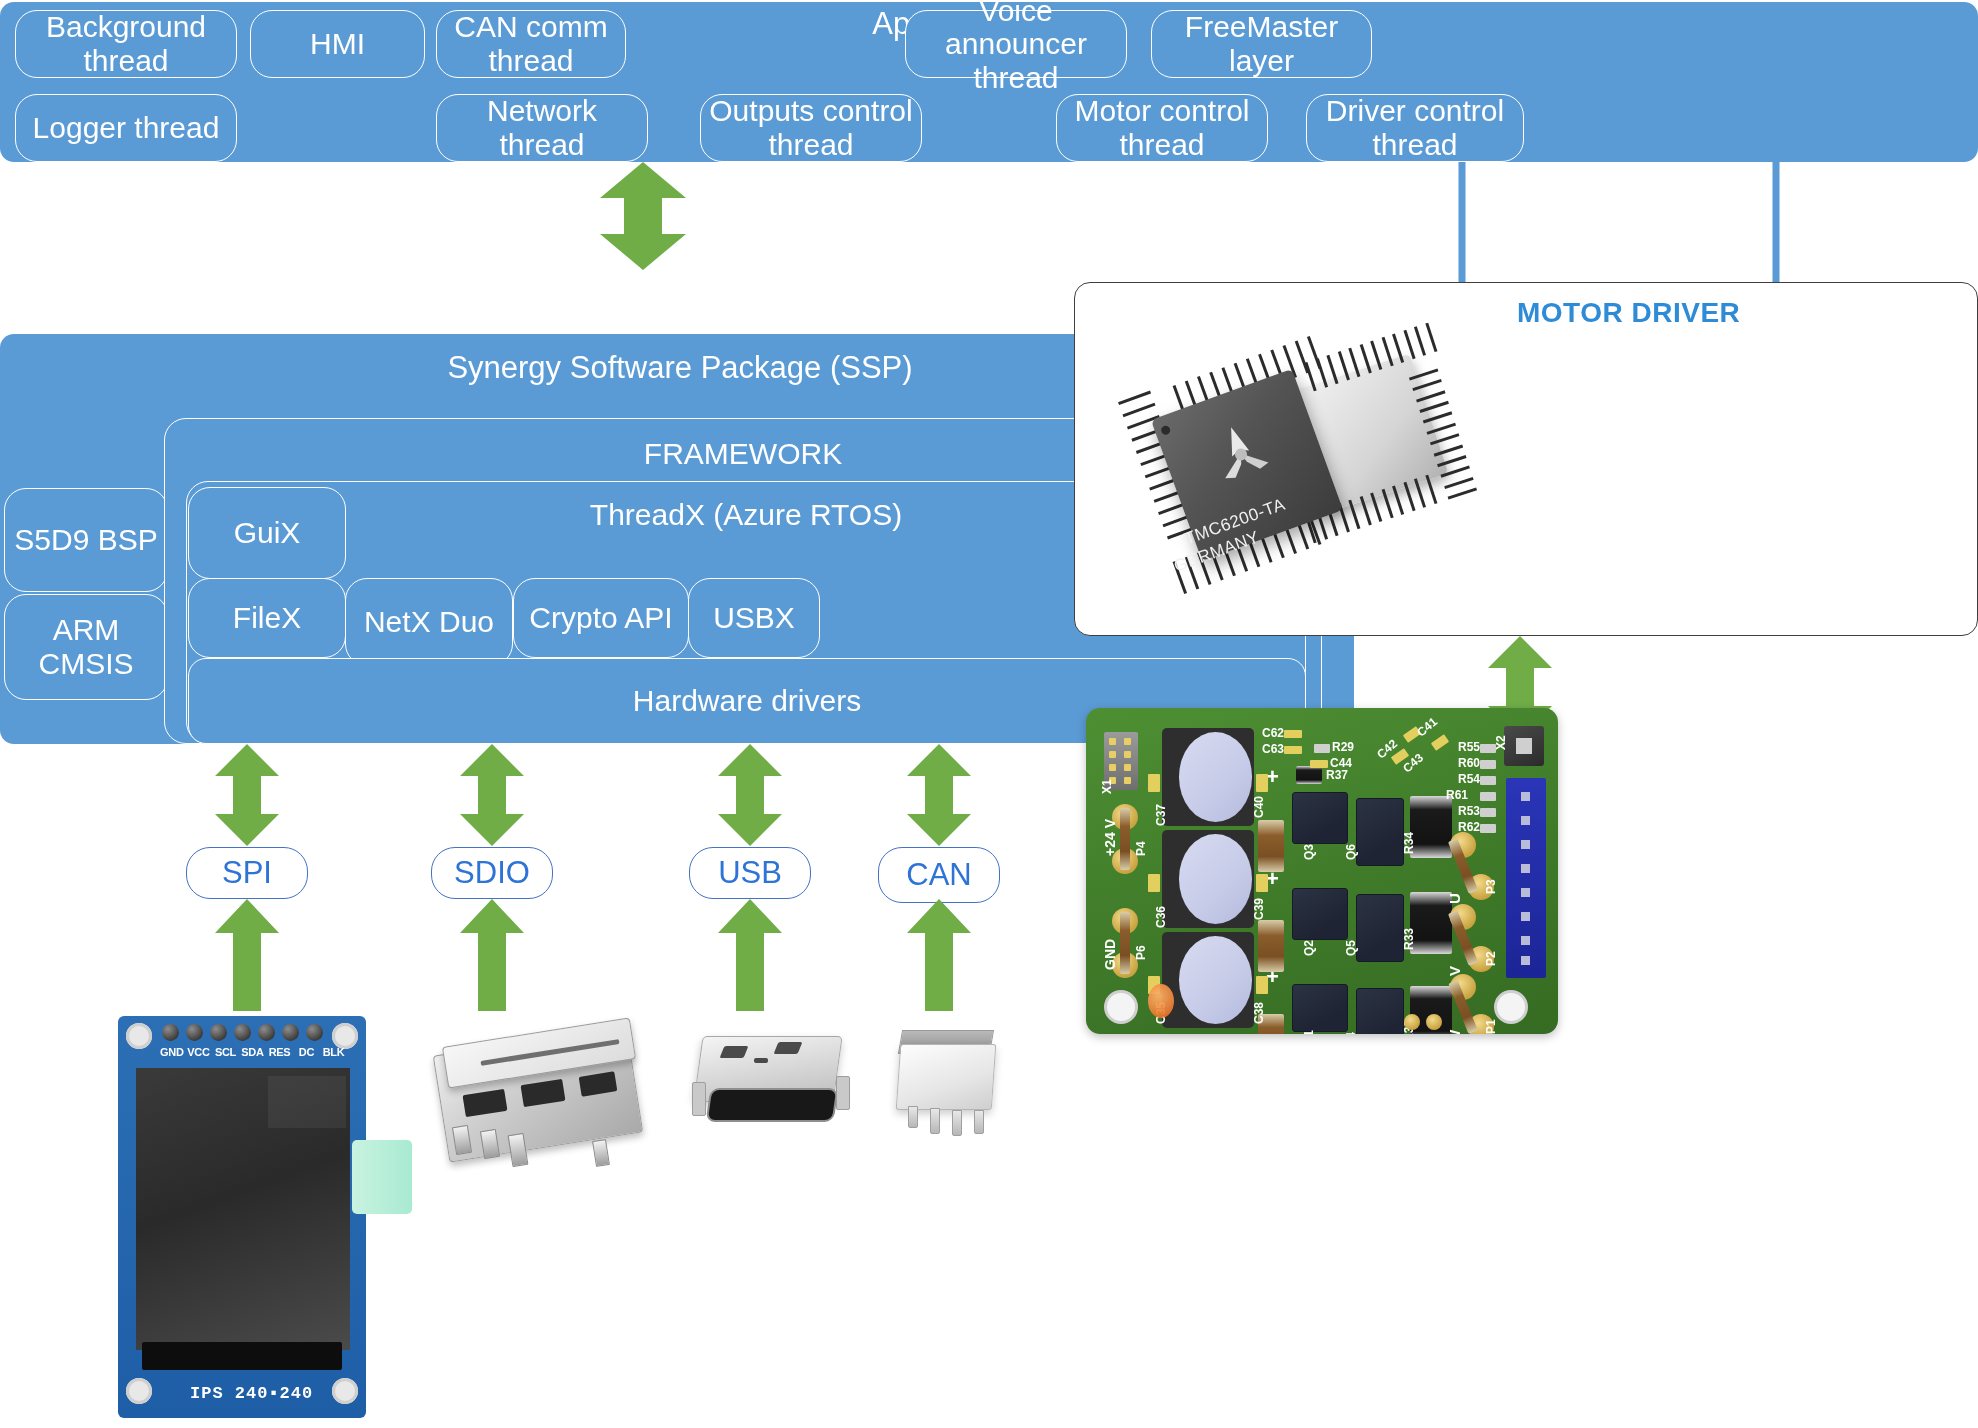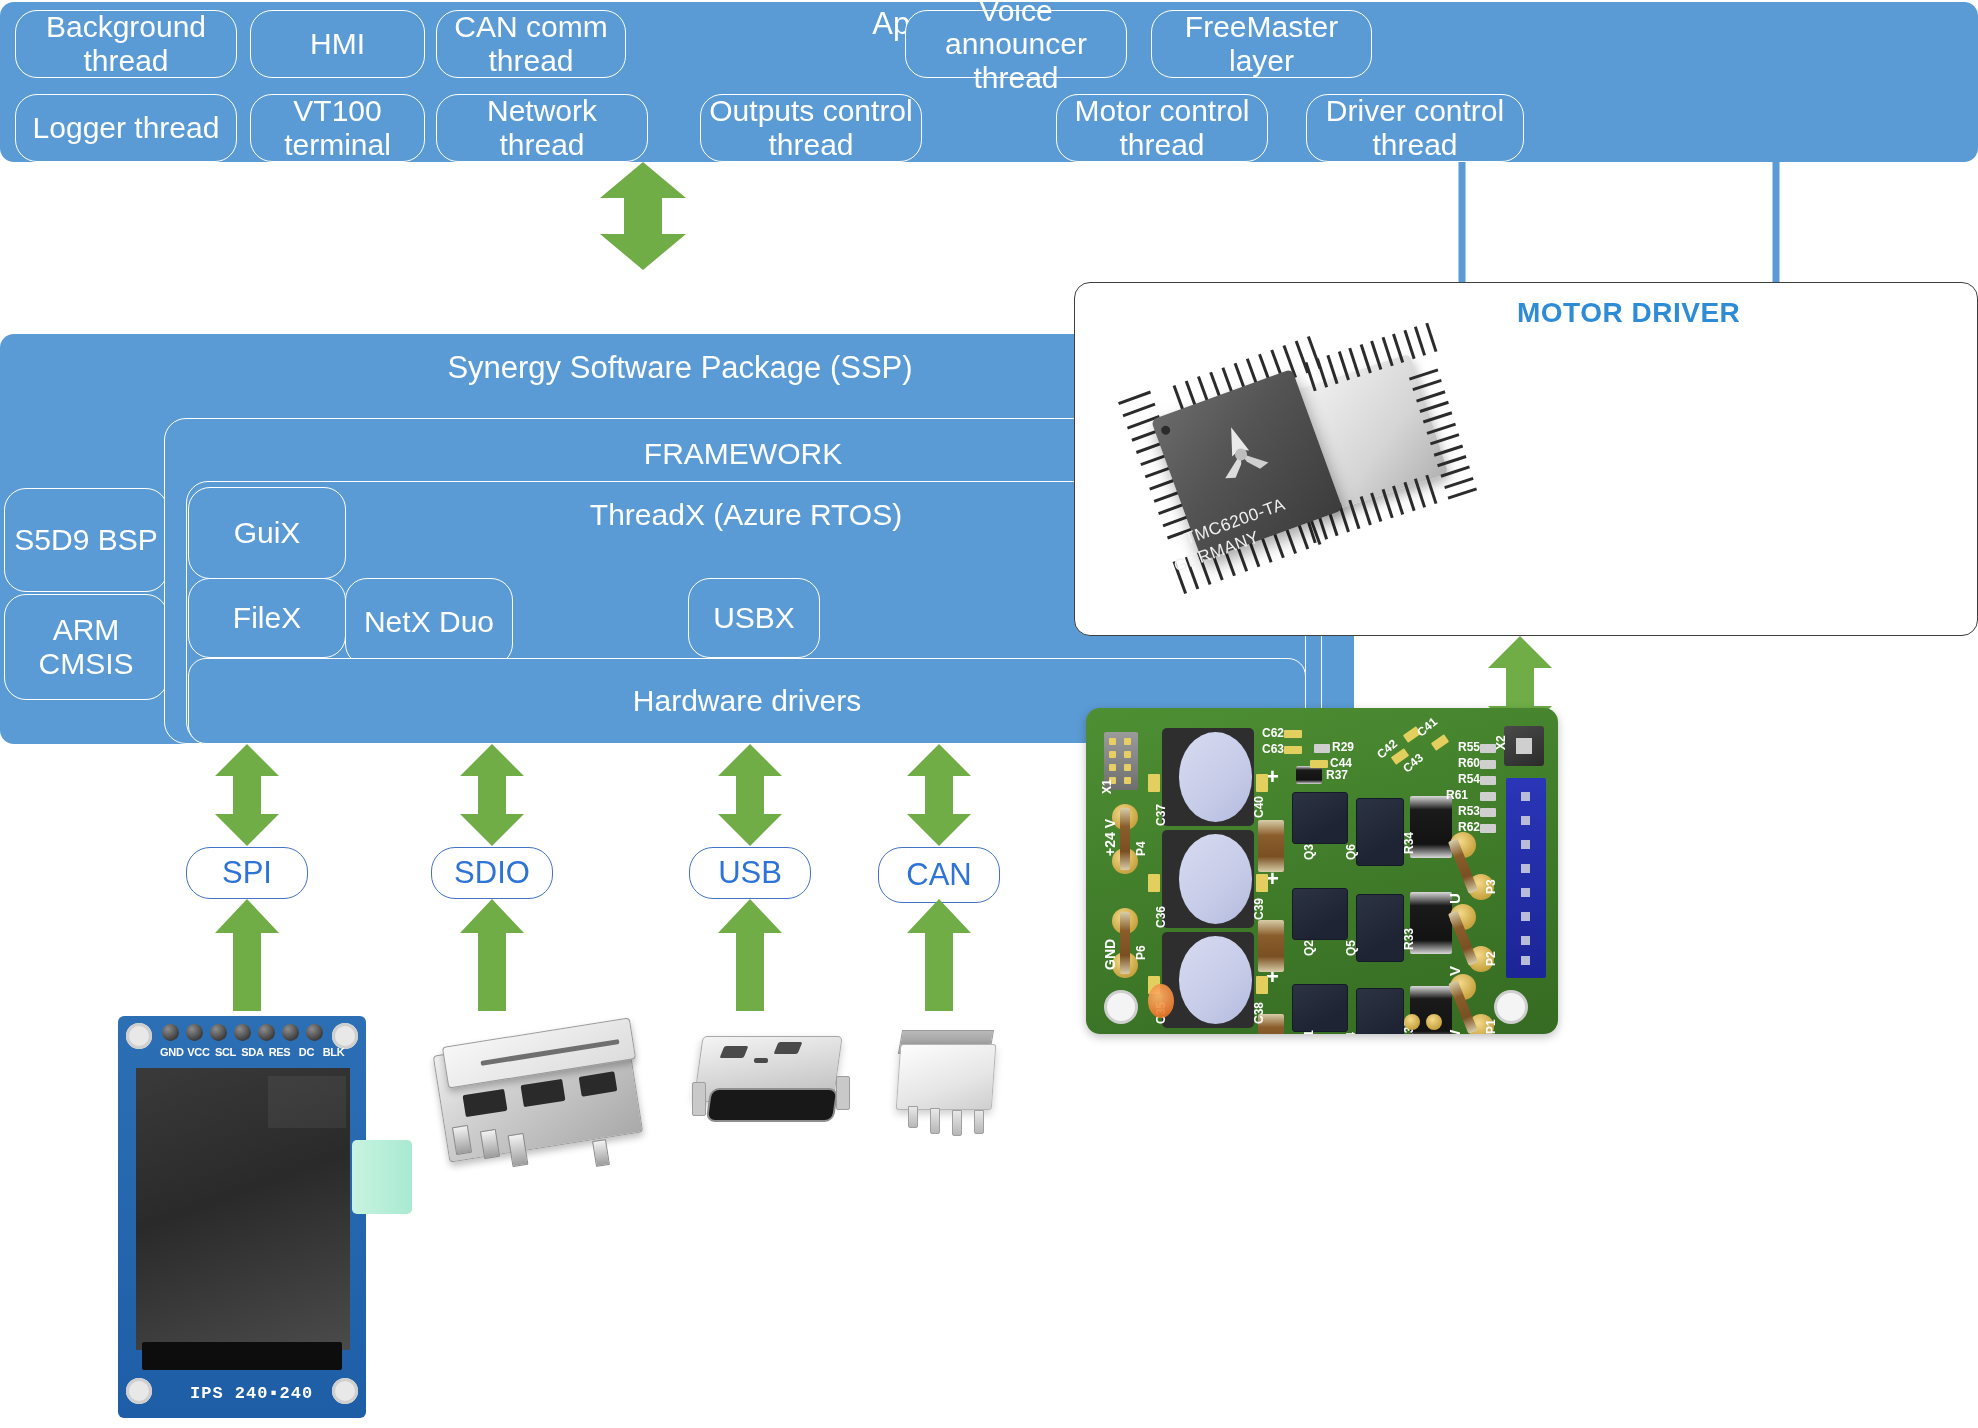--- a/index.html
+++ b/index.html
@@ -318,23 +318,20 @@
   <div class="box-blue" style="left:905px; top:10px; width:222px; height:68px;">
     <span>Voice announcer<br>thread</span>
   </div>
   <div class="box-blue" style="left:1151px; top:10px; width:221px; height:68px;">
     <span>FreeMaster layer</span>
   </div>
 
   <div class="box-blue" style="left:15px; top:94px; width:222px; height:68px;">
     <span>Logger thread</span>
   </div>
-  <div class="box-blue" style="left:250px; top:94px; width:175px; height:68px;">
-    <span>VT100<br>terminal</span>
-  </div>
   <div class="box-blue" style="left:436px; top:94px; width:212px; height:68px;">
     <span>Network thread</span>
   </div>
   <div class="box-blue" style="left:700px; top:94px; width:222px; height:68px;">
     <span>Outputs control<br>thread</span>
   </div>
   <div class="box-blue" style="left:1056px; top:94px; width:212px; height:68px;">
     <span>Motor control<br>thread</span>
   </div>
   <div class="box-blue" style="left:1306px; top:94px; width:218px; height:68px;">
@@ -389,20 +386,23 @@
   </div>
 
   <div class="box-blue" style="left:188px; top:487px; width:158px; height:92px;">
     <span>GuiX</span>
   </div>
   <div class="box-blue" style="left:188px; top:578px; width:158px; height:80px;">
     <span>FileX</span>
   </div>
   <div class="box-blue" style="left:345px; top:578px; width:168px; height:88px;">
     <span>NetX Duo</span>
+  </div>
+  <div class="box-blue" style="left:513px; top:578px; width:176px; height:80px;">
+    <span>Crypto API</span>
   </div>
   <div class="box-blue" style="left:688px; top:578px; width:132px; height:80px;">
     <span>USBX</span>
   </div>
 
   <div class="box-blue" style="left:188px; top:658px; width:1118px; height:86px; border-radius:18px;">
     <span>Hardware drivers</span>
   </div>
 
   <svg class="garrow" style="left:213px; top:744px;" width="68" height="102" viewBox="0 0 68 102">

